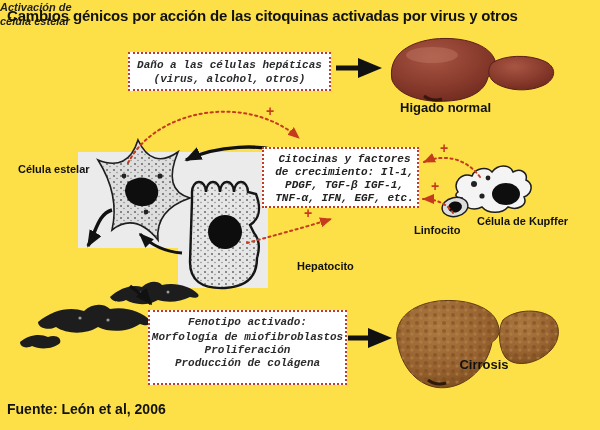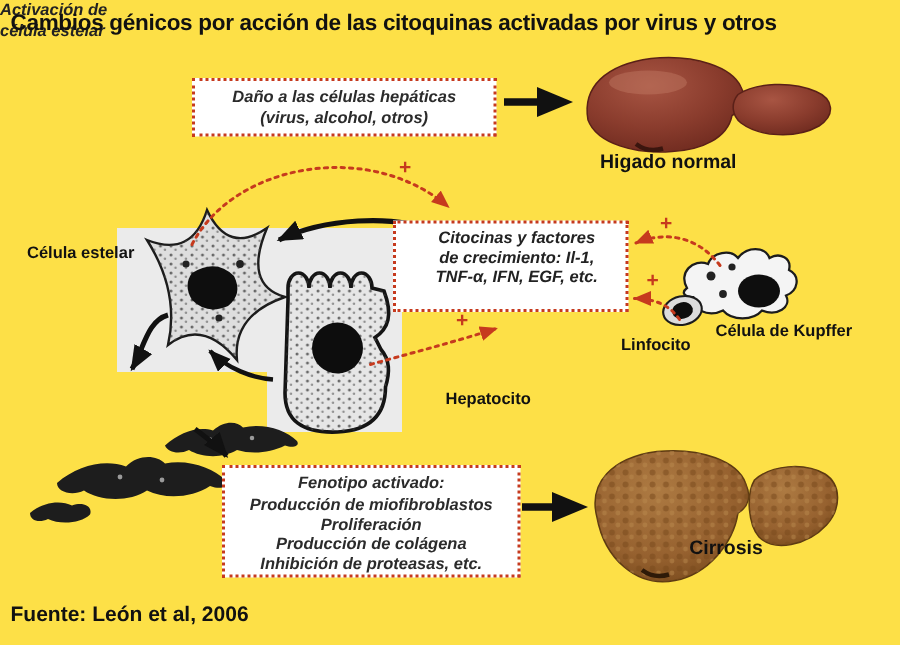--- a/index.html
+++ b/index.html
@@ -13,21 +13,21 @@
     font-size:15px; font-weight:bold; color:#111; letter-spacing:-0.2px;
   }
   #source {
     left:7px; top:401px; font-size:14px; font-weight:bold; color:#111;
   }
   .dbox {
     position:absolute; border:2px dotted #c63a1e; background:#fff;
     box-sizing:border-box;
   }
   .dbox .ln {
-    display:block; font-style:italic; font-weight:bold; color:#2b2b2b;
+    display:block; font-style:italic; font-weight:bold; color:#2b2b2b;font-family:Liberation Mono, monospace;
   }
   #box-damage { left:128px; top:52px; width:203px; height:39px; padding-top:4px; text-align:center; }
   #box-damage .ln { font-size:11px; line-height:14px; }
   #box-cytokines { left:262px; top:147px; width:157px; height:61px; padding:4px 0 0 8px; text-align:center; }
   #box-cytokines .ln { font-size:11px; line-height:13px; color:#222; }
   #box-phenotype { left:148px; top:310px; width:199px; height:75px; padding-top:4px; text-align:center; }
   #box-phenotype .ln { font-size:11px; line-height:13px; }
   #box-phenotype .ttl { margin-bottom:2px; }
   .lbl { position:absolute; font-weight:bold; color:#111; white-space:nowrap; }
   .lbl-sm { font-size:11px; }
@@ -164,29 +164,29 @@
   </svg>
 
   <div id="box-damage" class="dbox">
     <span class="ln">Daño a las células hepáticas</span>
     <span class="ln">(virus, alcohol, otros)</span>
   </div>
 
   <div id="box-cytokines" class="dbox">
     <span class="ln">Citocinas y factores</span>
     <span class="ln">de crecimiento: Il-1,</span>
+    <span class="ln">PDGF, TGF-β IGF-1,</span>
     <span class="ln">TNF-α, IFN, EGF, etc.</span>
   </div>
 
   <div id="box-phenotype" class="dbox">
     <span class="ln ttl">Fenotipo activado:</span>
-    <span class="ln">Producción de miofibroblastos</span>
+    <span class="ln">Morfología de miofibroblastos</span>
     <span class="ln">Proliferación</span>
     <span class="ln">Producción de colágena</span>
-    <span class="ln">Inhibición de proteasas, etc.</span>
   </div>
 
   <div id="lbl-normal-liver" class="lbl lbl-md">Higado normal</div>
   <div id="lbl-cirrhosis" class="lbl lbl-md">Cirrosis</div>
   <div id="lbl-stellate" class="lbl lbl-sm">Célula estelar</div>
   <div id="lbl-hepatocyte" class="lbl lbl-sm">Hepatocito</div>
   <div id="lbl-lymphocyte" class="lbl lbl-sm">Linfocito</div>
   <div id="lbl-kupffer" class="lbl lbl-sm">Célula de Kupffer</div>
   <div id="lbl-activation">
     <span>Activación de</span><br>

